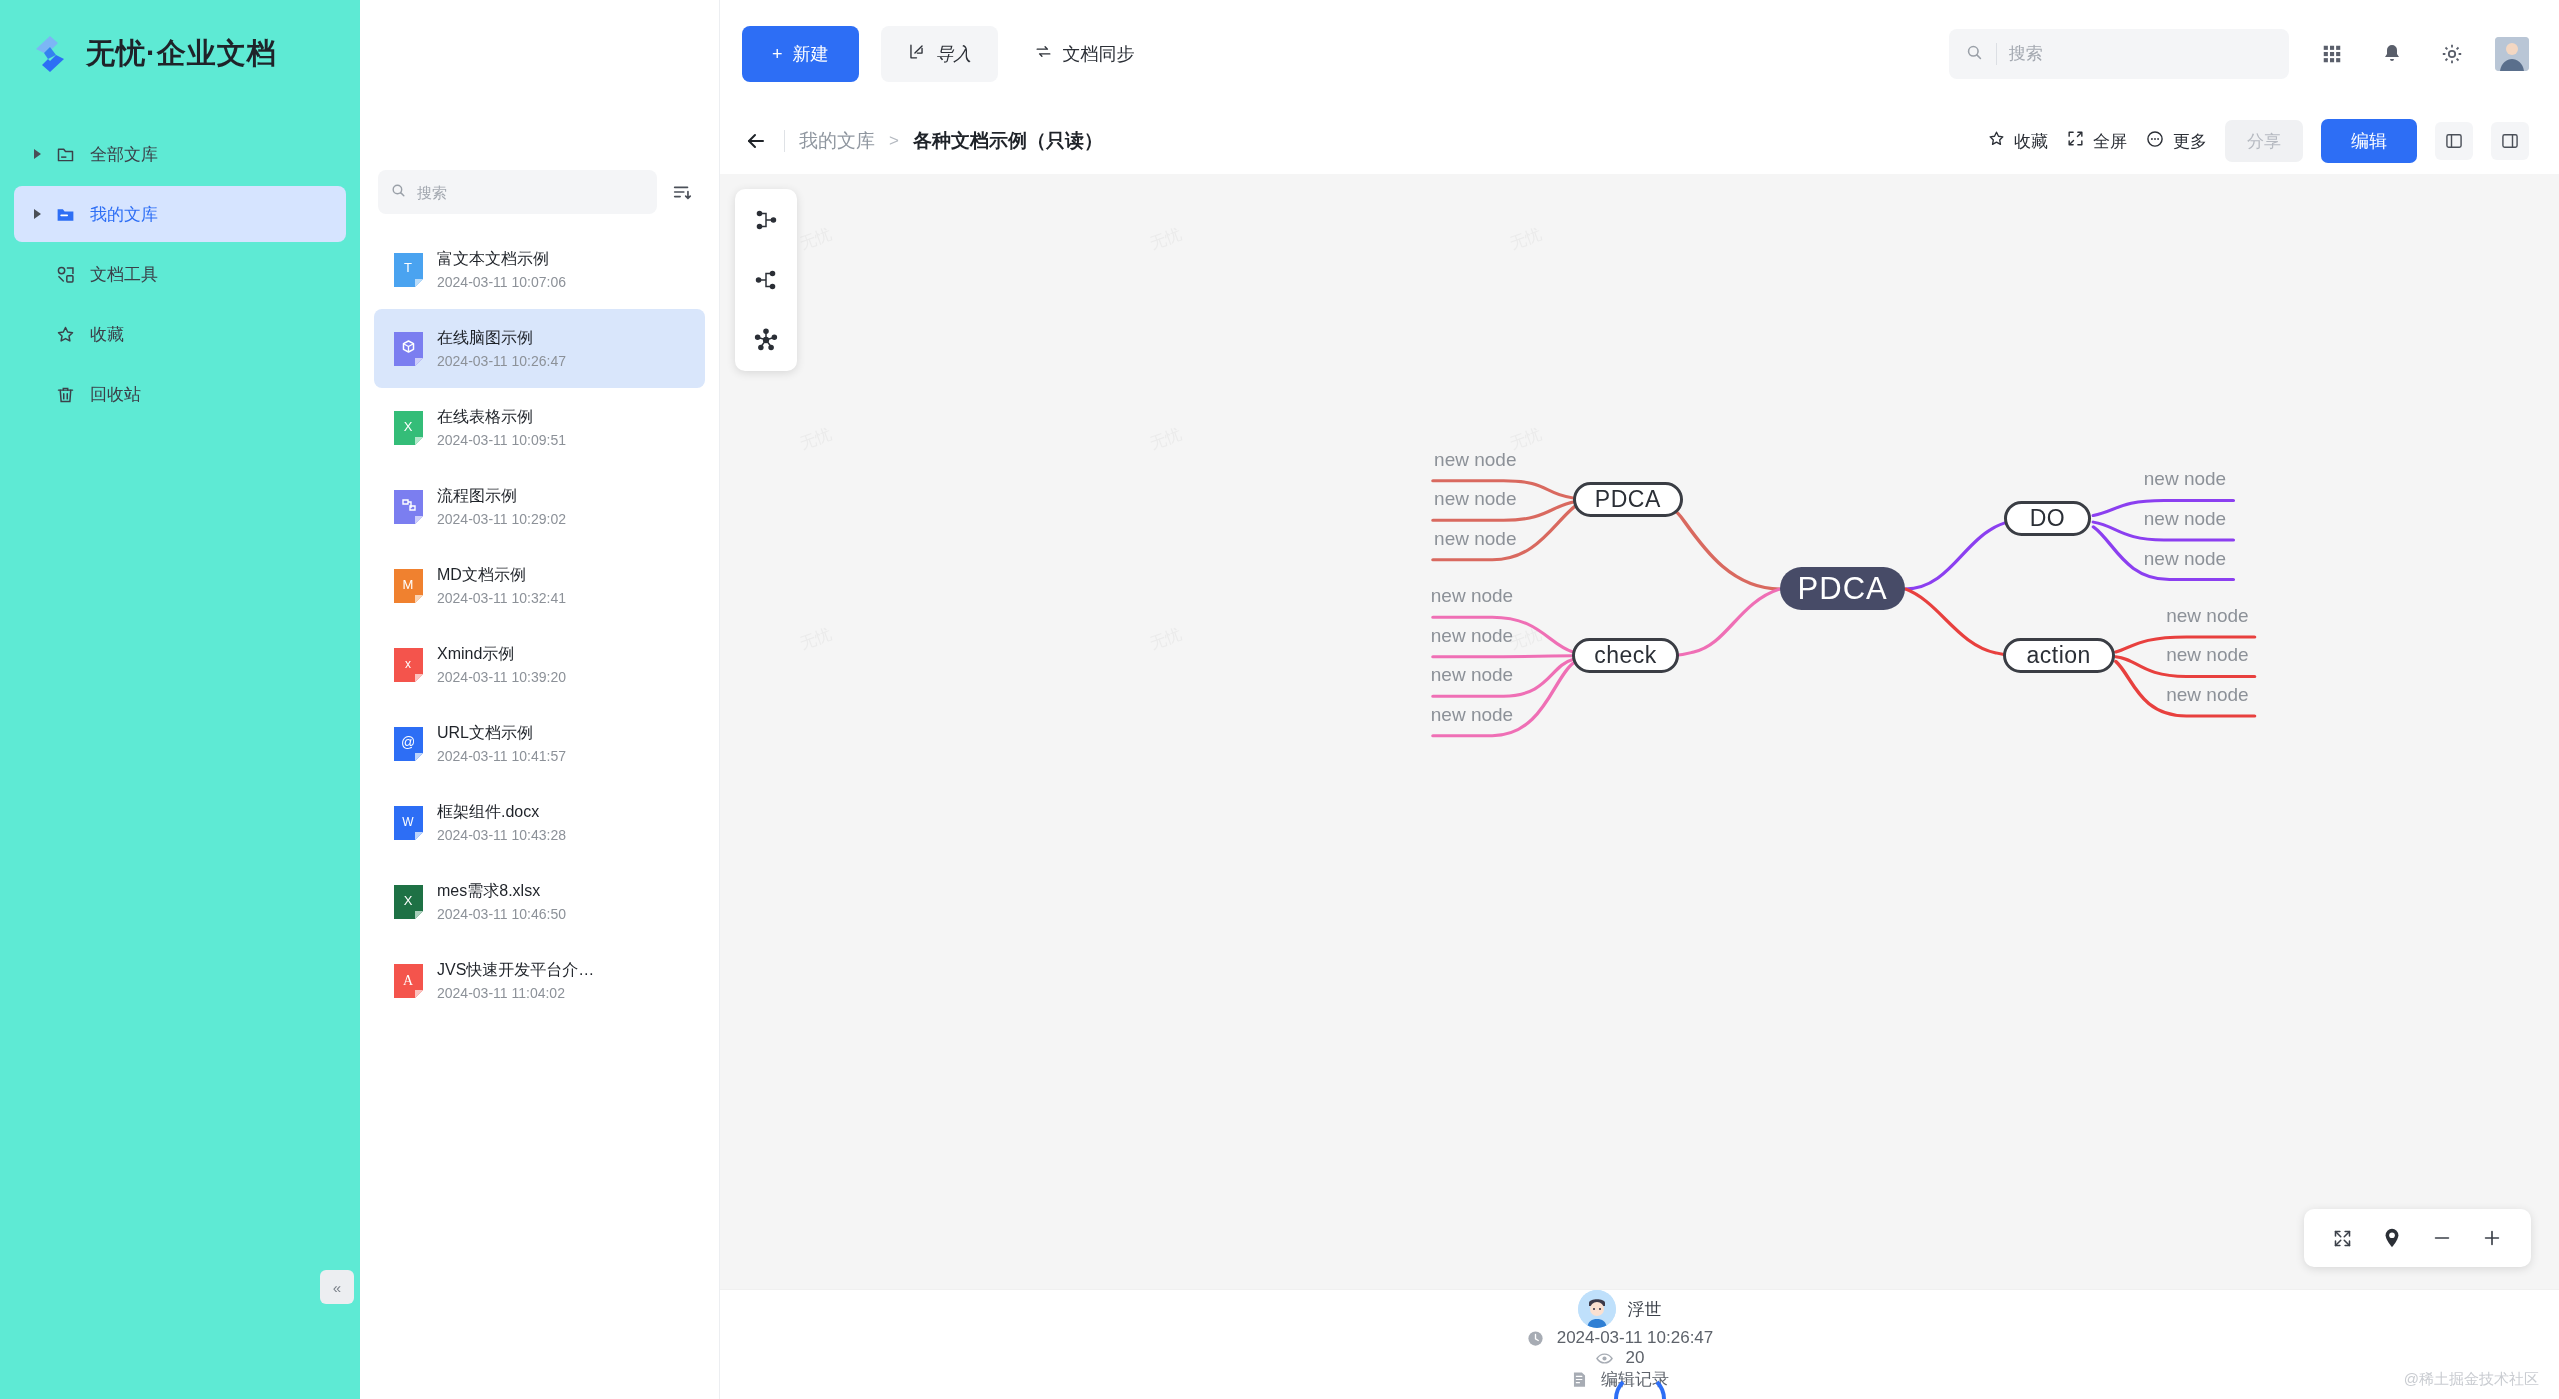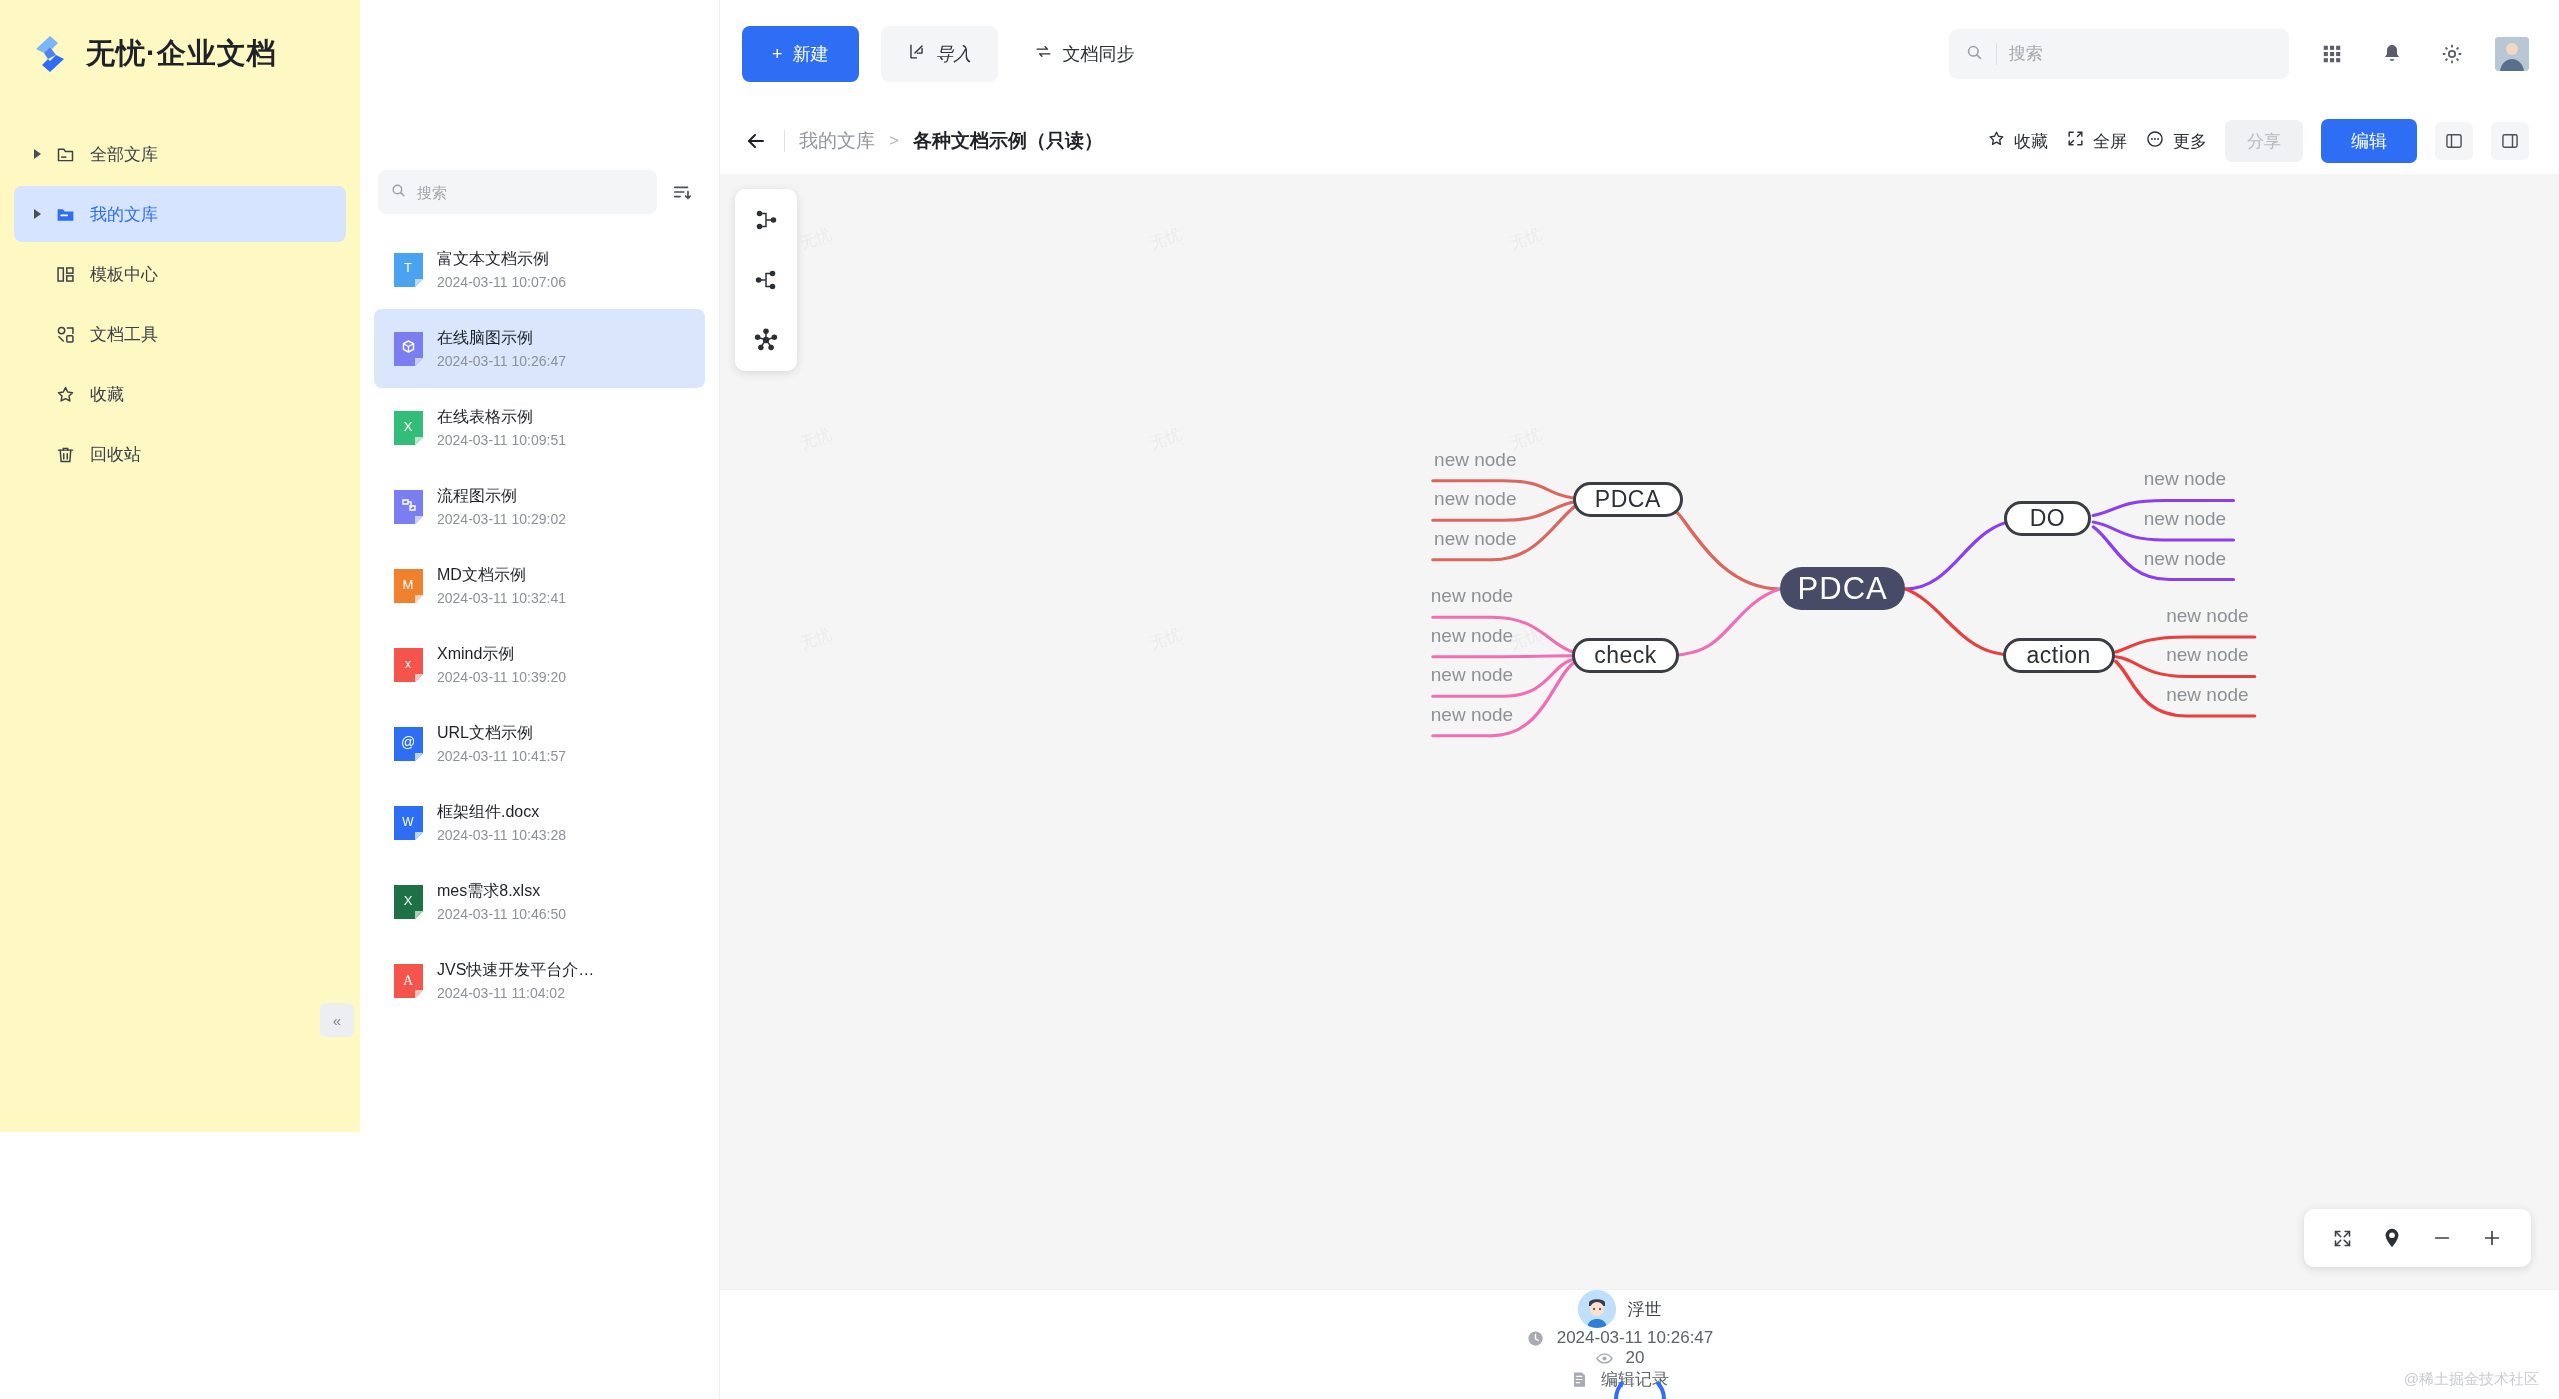--- a/index.html
+++ b/index.html
@@ -5,21 +5,21 @@
   * { box-sizing: border-box; margin:0; padding:0; }
   html,body { width:2559px; height:1399px; overflow:hidden; }
   body {
     font-family: "Liberation Sans", "DejaVu Sans", sans-serif;
     background:#ffffff; color:#1f2329; font-size:15px;
   }
   .app { display:flex; width:2559px; height:1399px; }
 
   
   .sidebar {
-    width:360px; height:1132px; background:#fef9c3;
+    width:360px; height:1399px; background:#5eead4;
     display:flex; flex-direction:column; position:relative; flex:0 0 360px;
   }
   .brand { height:108px; display:flex; align-items:center; gap:14px; padding-left:30px; }
   .brand-logo { width:42px; height:42px; flex:0 0 42px; }
   .brand-name { font-size:29px; font-weight:700; letter-spacing:1px; color:#1f2329; white-space:nowrap;}
   .nav { margin-top:14px; }
   .nav-item {
     height:56px; display:flex; align-items:center; gap:14px;
     padding-left:40px; margin:4px 14px; border-radius:8px;
     color:#3b4049; font-size:17px; cursor:pointer; position:relative;
@@ -188,30 +188,20 @@
         <span class="caret"></span>
         <span class="nicon">
           <svg viewBox="0 0 24 24" width="21" height="21">
               <path d="M3 6h6l2 2.5h10V19H3z" fill="#2d6ef5"></path>
               <path d="M7 13h7" stroke="#fff" stroke-width="1.8" stroke-linecap="round"></path>
             </svg>
         </span>
         <span class="nav-label">我的文库</span>
       </div>
 
-      <div class="nav-item">
-        <span class="nicon">
-          <svg viewBox="0 0 24 24" width="21" height="21" fill="none" stroke="#3b4049" stroke-width="1.7">
-              <rect x="3.5" y="4.5" width="6" height="15"></rect>
-              <rect x="13.5" y="4.5" width="7" height="6"></rect>
-              <rect x="13.5" y="13.5" width="7" height="6"></rect>
-            </svg>
-        </span>
-        <span class="nav-label">模板中心</span>
-      </div>
 
       <div class="nav-item">
         <span class="nicon">
           <svg viewBox="0 0 24 24" width="21" height="21" fill="none" stroke="#3b4049" stroke-width="1.7">
               <circle cx="7.5" cy="7.5" r="3.6"></circle>
               <rect x="13.5" y="13.5" width="7" height="7" rx="1"></rect>
               <path d="M13.5 4.5h7v7"></path>
               <path d="M4 14l6 6"></path>
             </svg>
         </span>

